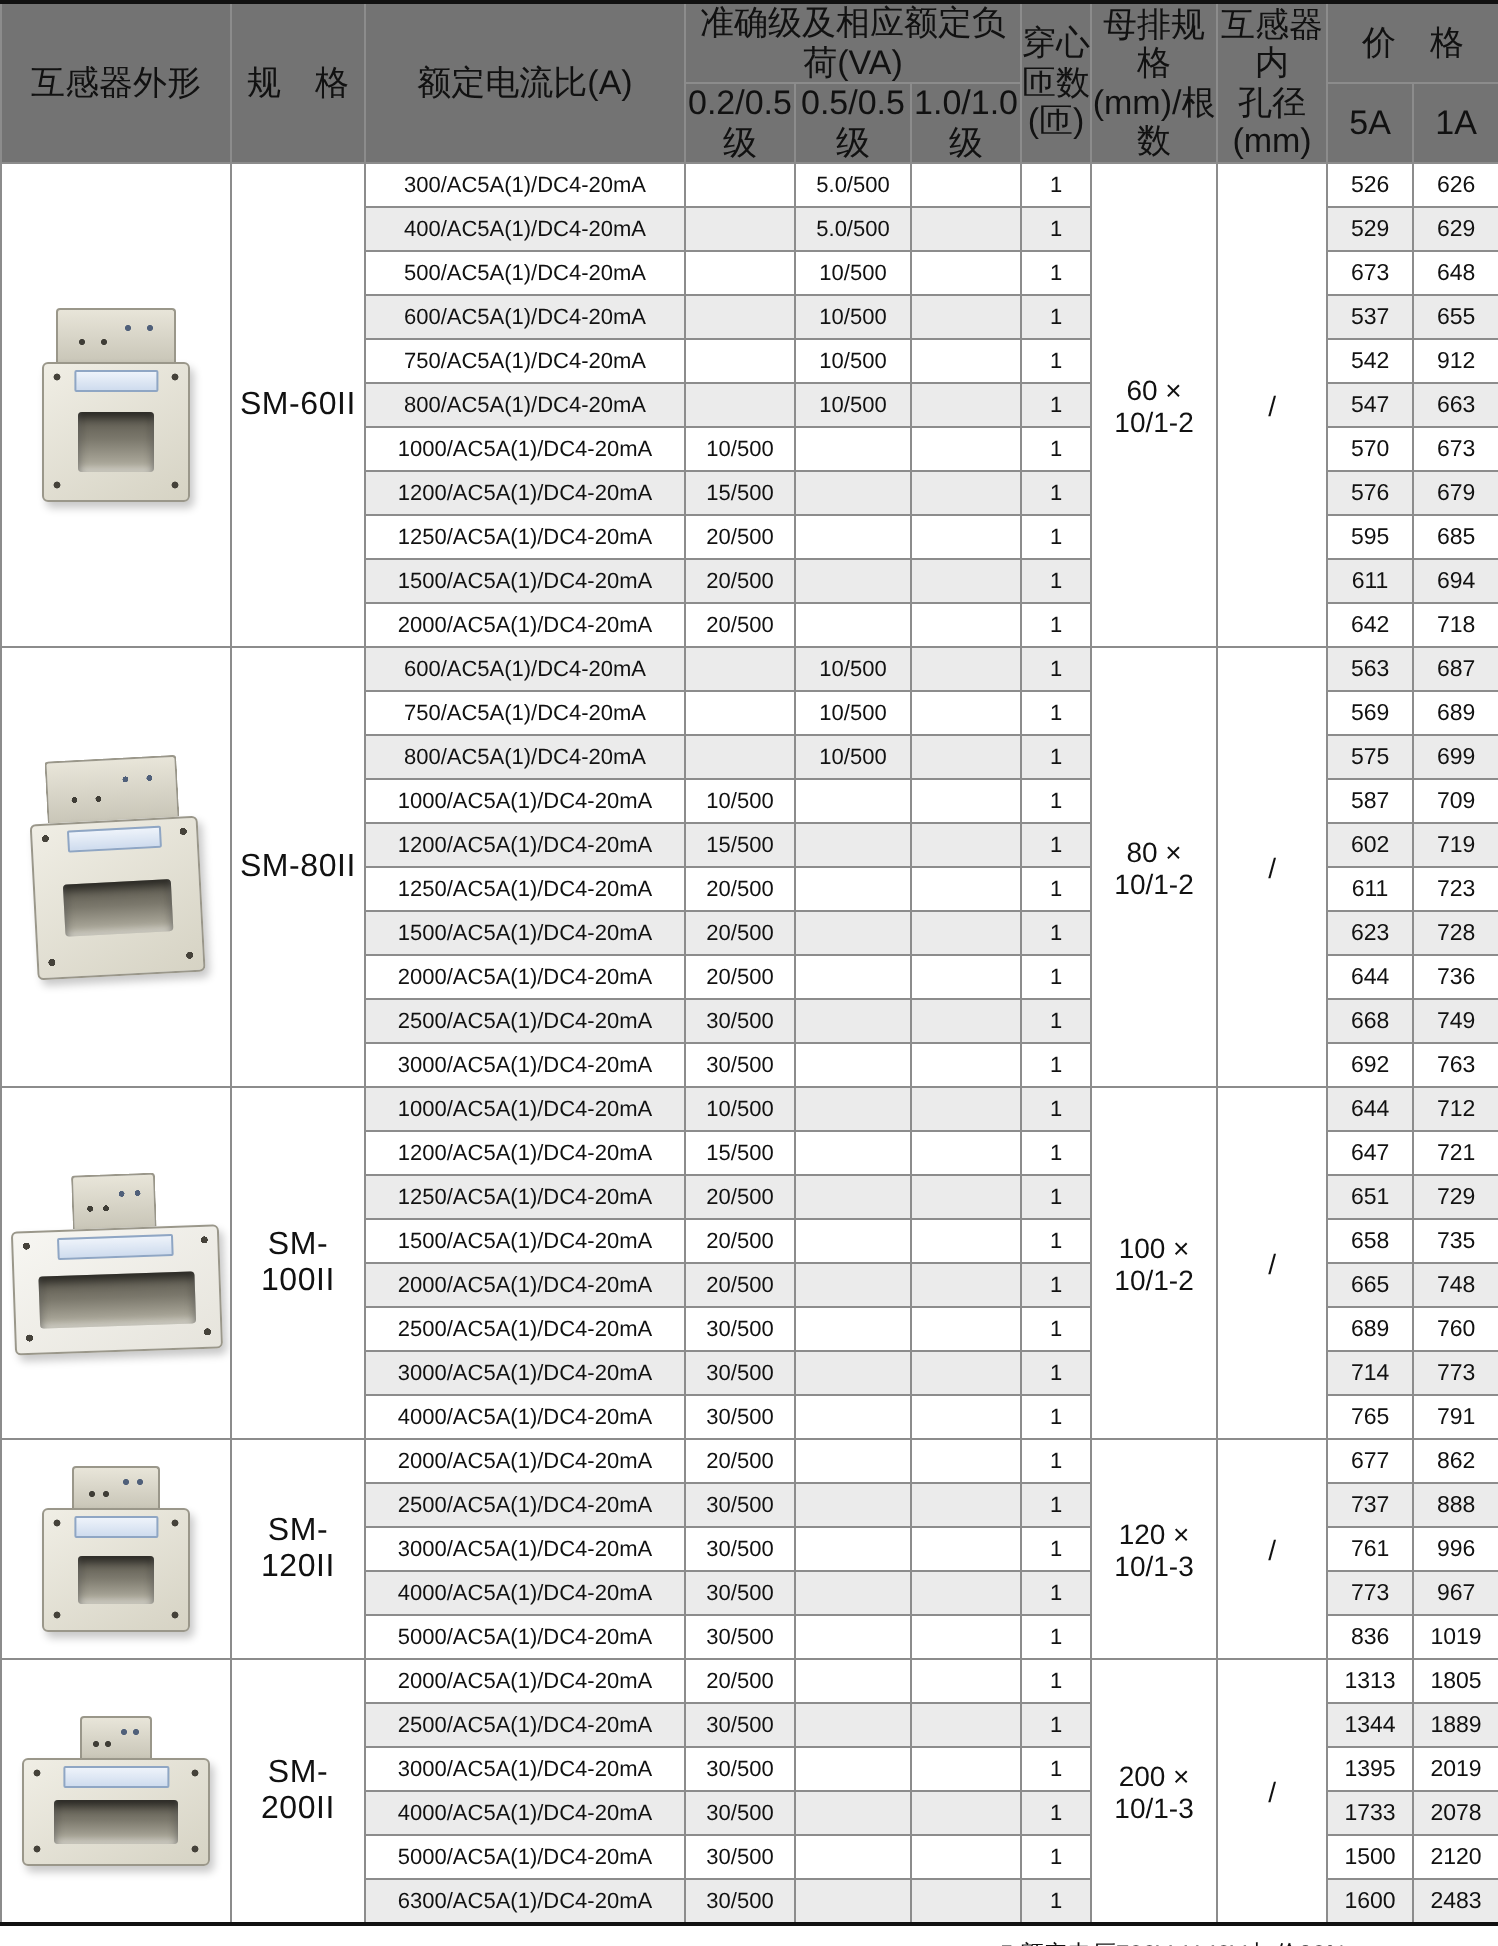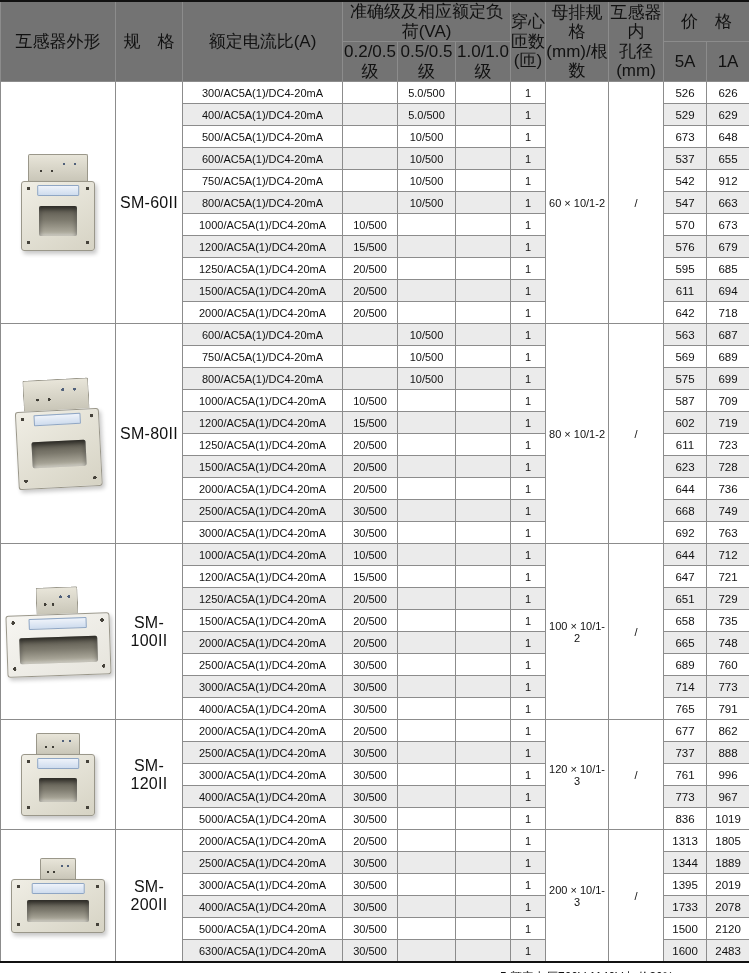--- a/index.html
+++ b/index.html
@@ -4,21 +4,21 @@
 <style>
   html,body{margin:0;padding:0;background:#fff;width:749px;font-family:"Liberation Sans","DejaVu Sans",sans-serif;color:#111;}
   .page{width:749px;}
   table{border-collapse:collapse;table-layout:fixed;width:749px;border:1px solid #222;border-top:2px solid #111;border-bottom:2px solid #111;}
   th,td{border:1px solid #8c8c8c;padding:0;text-align:center;vertical-align:middle;font-weight:normal;overflow:hidden;}
   thead th{height:21px;font-size:17px;line-height:1.15;white-space:pre-line;background:#737373;}
   tbody td{height:21px;font-size:11px;}
   td.dcell{background:#fff;}
   td.dcell.alt{background:#ebebeb;}
   td.spec-cell{font-size:16px;letter-spacing:.3px;background:#fff;}
-  td.merge-cell{font-size:11px;background:#fff;}
+  td.merge-cell{font-size:14px;background:#fff;}
   td.photo-cell{background:#fff;}
   td.price{font-size:11.5px;}
   
   .ct{display:inline-flex;flex-direction:column;align-items:center;--c1:#f0eee5;--c2:#d6d3c4;}
   .ct-top{width:var(--tw);height:var(--th);border:1px solid #9a978a;border-bottom:0;border-radius:2px 2px 0 0;
     background-image:
       radial-gradient(circle 1.5px,#3f3d36 96%,transparent),
       radial-gradient(circle 1.5px,#3f3d36 96%,transparent),
       radial-gradient(circle 1.5px,#50607a 96%,transparent),
       radial-gradient(circle 1.5px,#50607a 96%,transparent),

